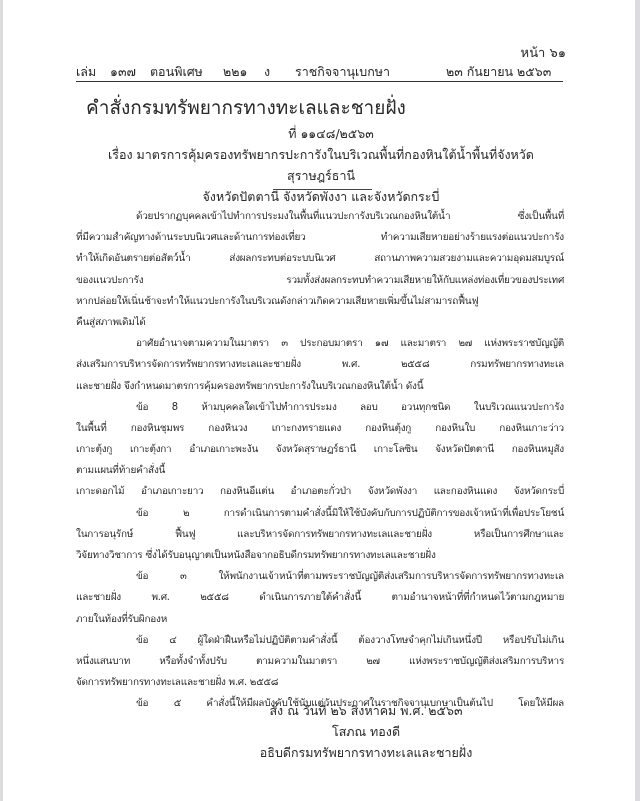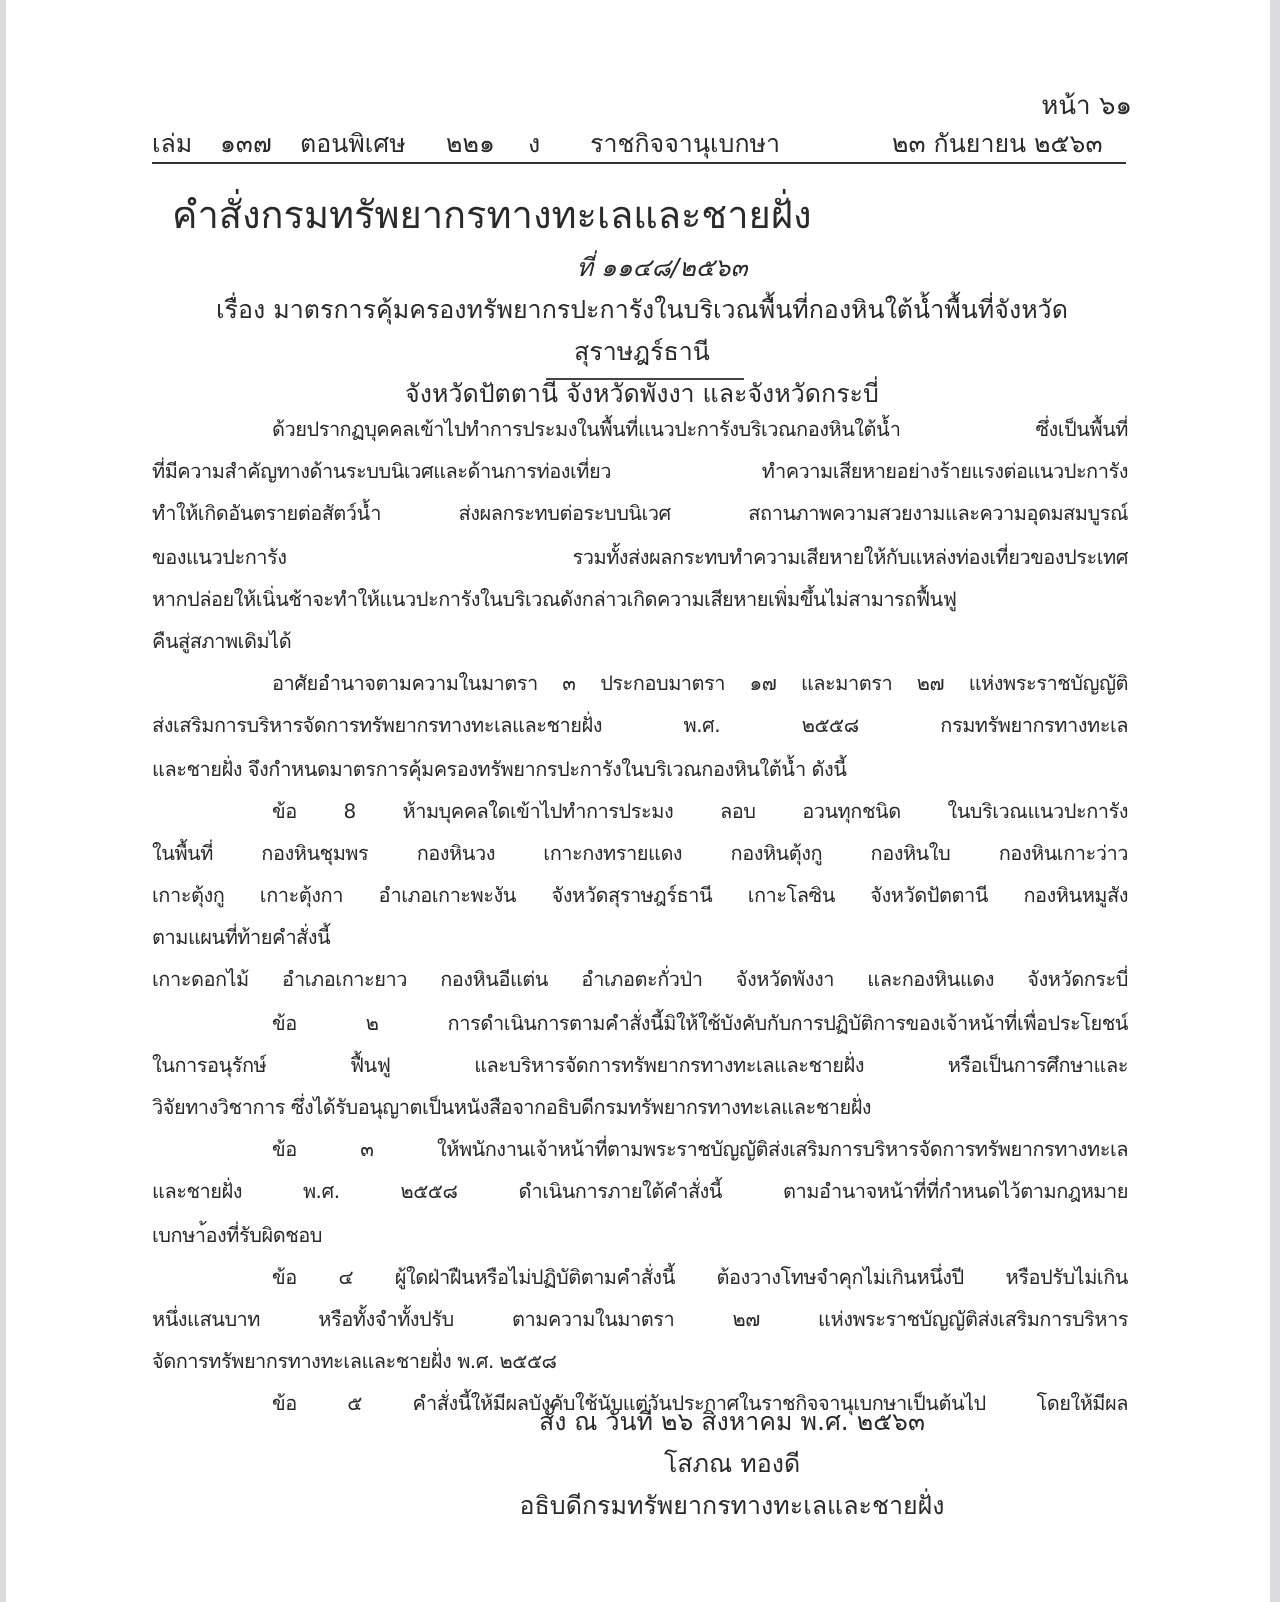--- a/index.html
+++ b/index.html
@@ -68,21 +68,20 @@
     }
     .order-no {
       position: absolute;
       top: 124px;
       left: 0;
       width: 490px;
       text-align: center;
       font-size: 12.5px;
       padding-left: 20px;
       box-sizing: border-box;
-      font-style: italic;
     }
     .subject {
       position: absolute;
       top: 144px;
       left: 0;
       width: 490px;
       text-align: center;
       font-size: 12.5px;
       line-height: 21px;
     }
@@ -167,21 +166,21 @@
     <span class="line indent">ข้อ  8  ห้ามบุคคลใดเข้าไปทำการประมง  ลอบ  อวนทุกชนิด  ในบริเวณแนวปะการัง</span>
     <span class="line">ในพื้นที่  กองหินชุมพร  กองหินวง  เกาะกงทรายแดง  กองหินตุ้งกู  กองหินใบ  กองหินเกาะว่าว</span>
     <span class="line">เกาะตุ้งกู  เกาะตุ้งกา  อำเภอเกาะพะงัน  จังหวัดสุราษฎร์ธานี  เกาะโลซิน  จังหวัดปัตตานี  กองหินหมูสัง</span>
     <span class="line last">ตามแผนที่ท้ายคำสั่งนี้</span>
     <span class="line">เกาะดอกไม้  อำเภอเกาะยาว  กองหินอีแต่น  อำเภอตะกั่วป่า  จังหวัดพังงา  และกองหินแดง  จังหวัดกระบี่</span>
     <span class="line indent">ข้อ  ๒  การดำเนินการตามคำสั่งนี้มิให้ใช้บังคับกับการปฏิบัติการของเจ้าหน้าที่เพื่อประโยชน์</span>
     <span class="line">ในการอนุรักษ์  ฟื้นฟู  และบริหารจัดการทรัพยากรทางทะเลและชายฝั่ง  หรือเป็นการศึกษาและ</span>
     <span class="line last">วิจัยทางวิชาการ  ซึ่งได้รับอนุญาตเป็นหนังสือจากอธิบดีกรมทรัพยากรทางทะเลและชายฝั่ง</span>
     <span class="line indent">ข้อ  ๓  ให้พนักงานเจ้าหน้าที่ตามพระราชบัญญัติส่งเสริมการบริหารจัดการทรัพยากรทางทะเล</span>
     <span class="line">และชายฝั่ง  พ.ศ.  ๒๕๕๘  ดำเนินการภายใต้คำสั่งนี้  ตามอำนาจหน้าที่ที่กำหนดไว้ตามกฎหมาย</span>
-    <span class="line last">เบกษา้องที่รับผิดชอบ</span>
+    <span class="line last">ภายในท้องที่รับผิกองห</span>
     <span class="line indent">ข้อ  ๔  ผู้ใดฝ่าฝืนหรือไม่ปฏิบัติตามคำสั่งนี้  ต้องวางโทษจำคุกไม่เกินหนึ่งปี  หรือปรับไม่เกิน</span>
     <span class="line">หนึ่งแสนบาท  หรือทั้งจำทั้งปรับ  ตามความในมาตรา  ๒๗  แห่งพระราชบัญญัติส่งเสริมการบริหาร</span>
     <span class="line last">จัดการทรัพยากรทางทะเลและชายฝั่ง  พ.ศ.  ๒๕๕๘</span>
     <span class="line indent">ข้อ  ๕  คำสั่งนี้ให้มีผลบังคับใช้นับแต่วันประกาศในราชกิจจานุเบกษาเป็นต้นไป  โดยให้มีผล</span>
   </div>
 
   <div class="signature">
     <div>สั่ง  ณ  วันที่  ๒๖  สิงหาคม  พ.ศ.  ๒๕๖๓</div>
     <div>โสภณ  ทองดี</div>
     <div>อธิบดีกรมทรัพยากรทางทะเลและชายฝั่ง</div>

